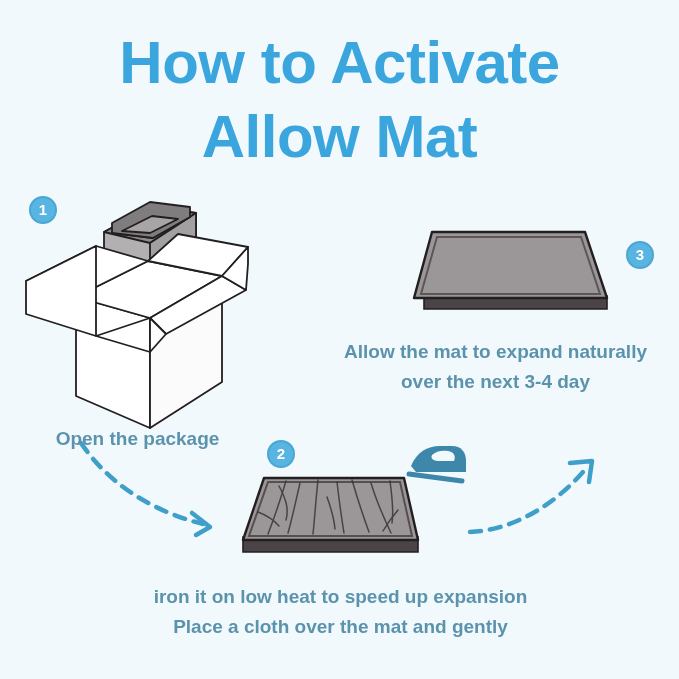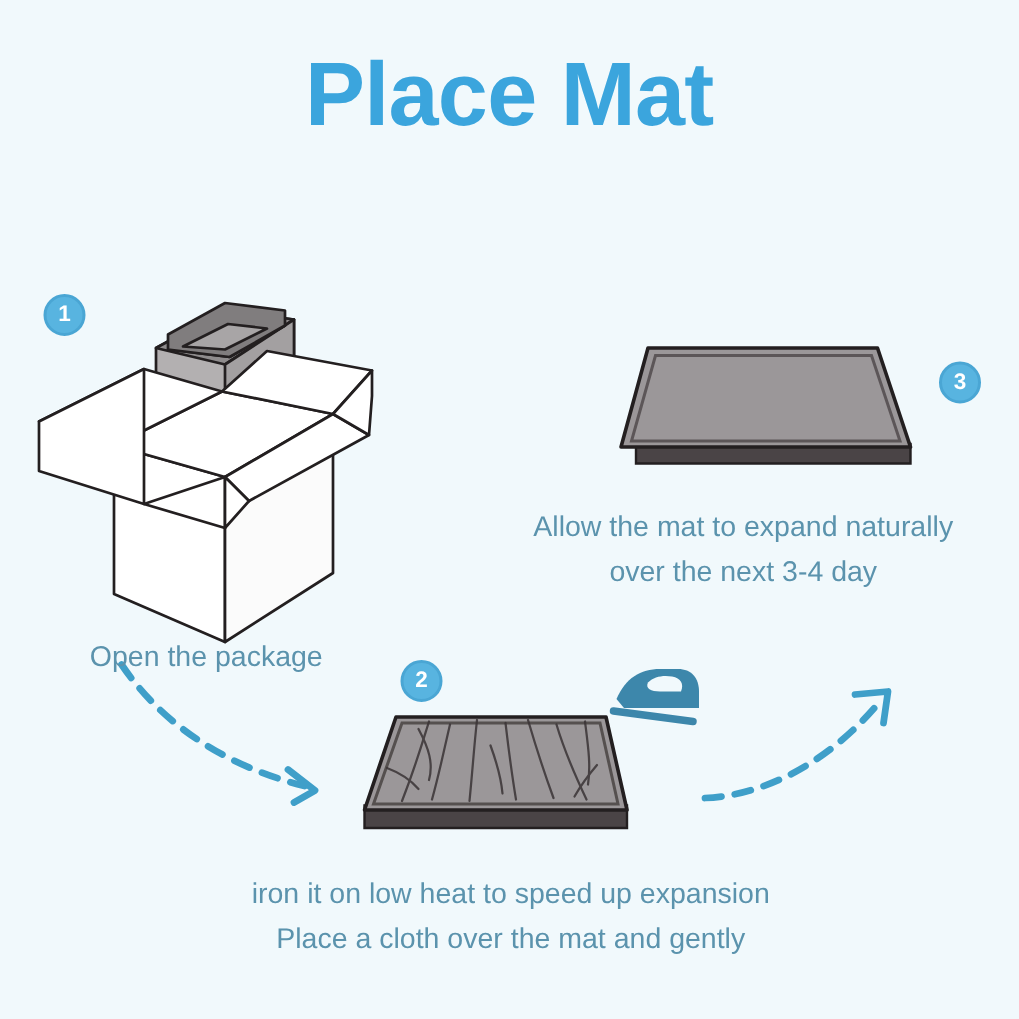--- a/index.html
+++ b/index.html
@@ -74,39 +74,40 @@
   #caption-2 {
     left: 112px;
     top: 582px;
     width: 457px;
   }
   #caption-3 {
     left: 312px;
     top: 337px;
     width: 367px;
   }
-  .caption-line { display: block; white-space: nowrap; }
+  .caption-line { display: block; white-space: nowrap; font-weight: bold; }
 
   
   .art {
     position: absolute;
     left: 0;
     top: 0;
     width: 679px;
     height: 679px;
     pointer-events: none;
   }
 </style>
 </head>
 <body>
 
 <div id="stage">
 
   <div class="title">
-    <span class="title-line">Place Mat</span>
+    <span class="title-line">How to Activate</span>
+    <span class="title-line">Allow Mat</span>
   </div>
 
   <svg class="art" viewBox="0 0 679 679">
 
     <g stroke="#231f20" stroke-width="1.8" stroke-linejoin="round" stroke-linecap="round">
 
       <g>
         <path d="M104 273 L104 232 L150 207 L196 213 L196 250 L150 300 Z" fill="#b3b0b1"></path>
         <path d="M104 232 L150 207 L196 213 L150 243 Z" fill="#8f8c8d"></path>
         <path d="M150 243 L196 213 L196 250 L150 300 Z" fill="#a3a0a1"></path>

